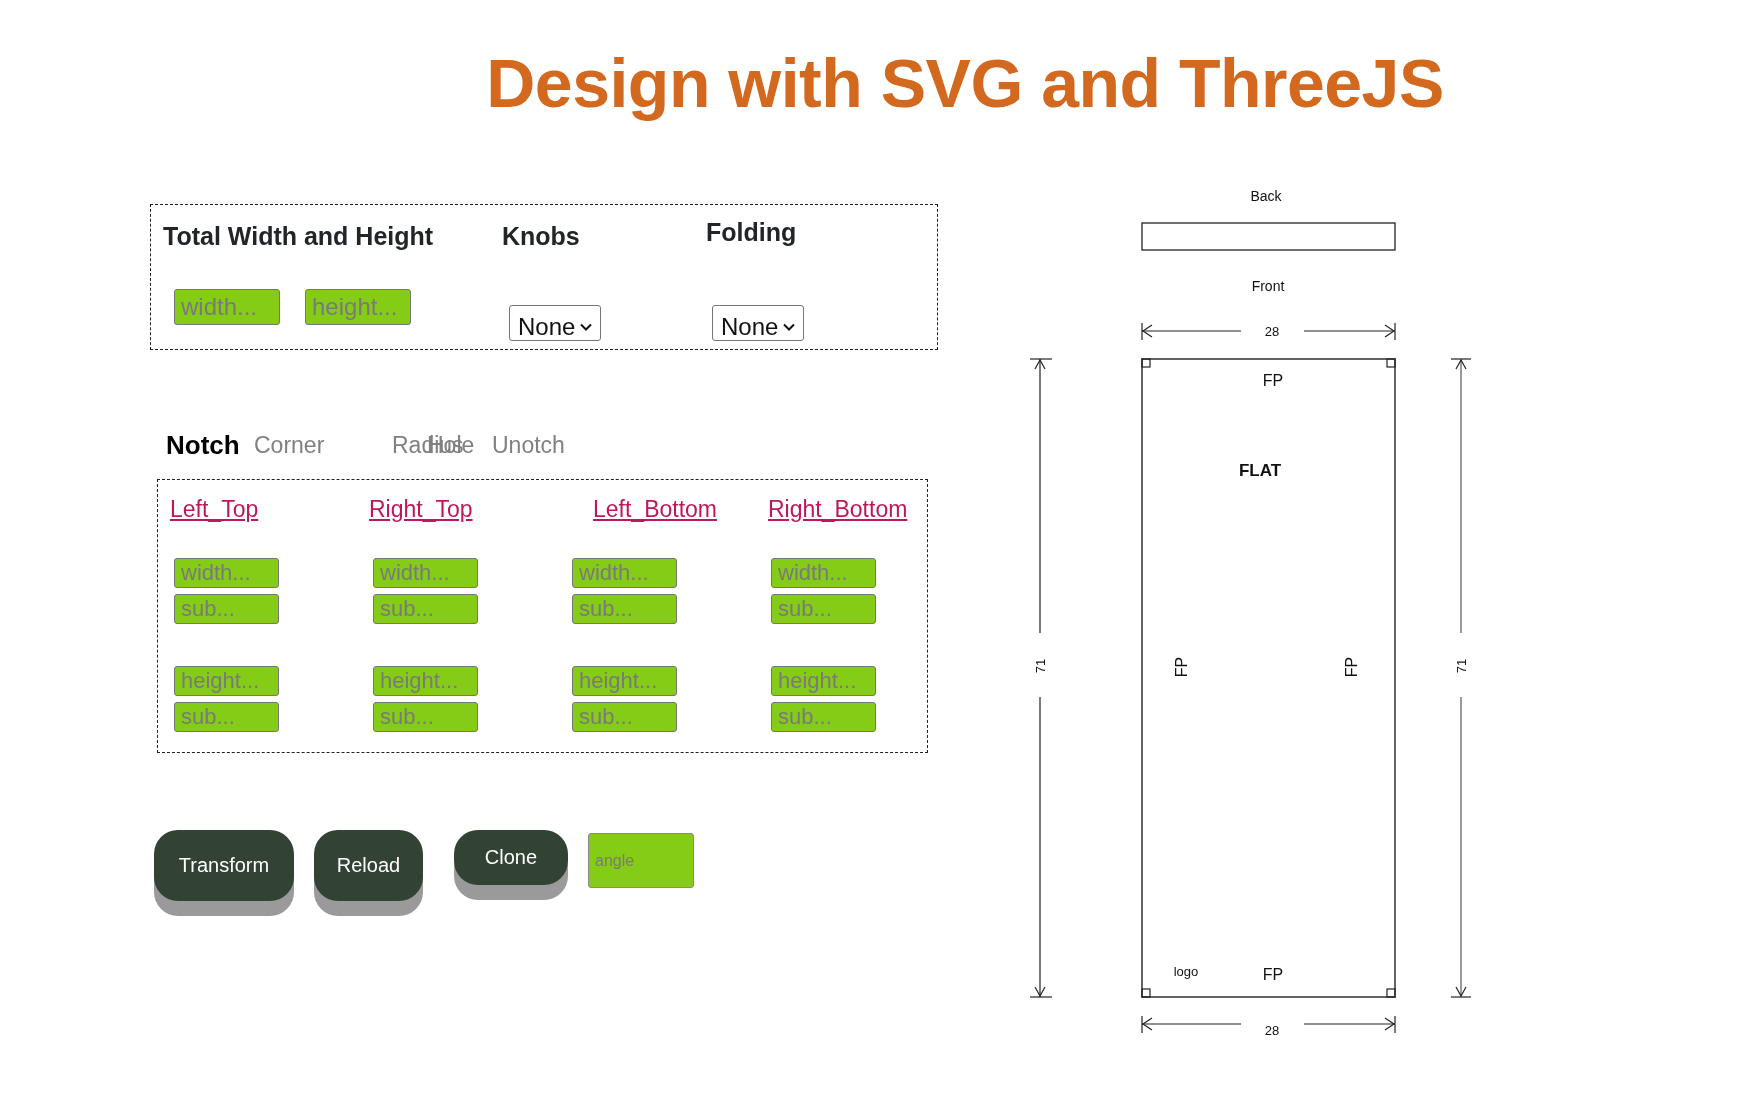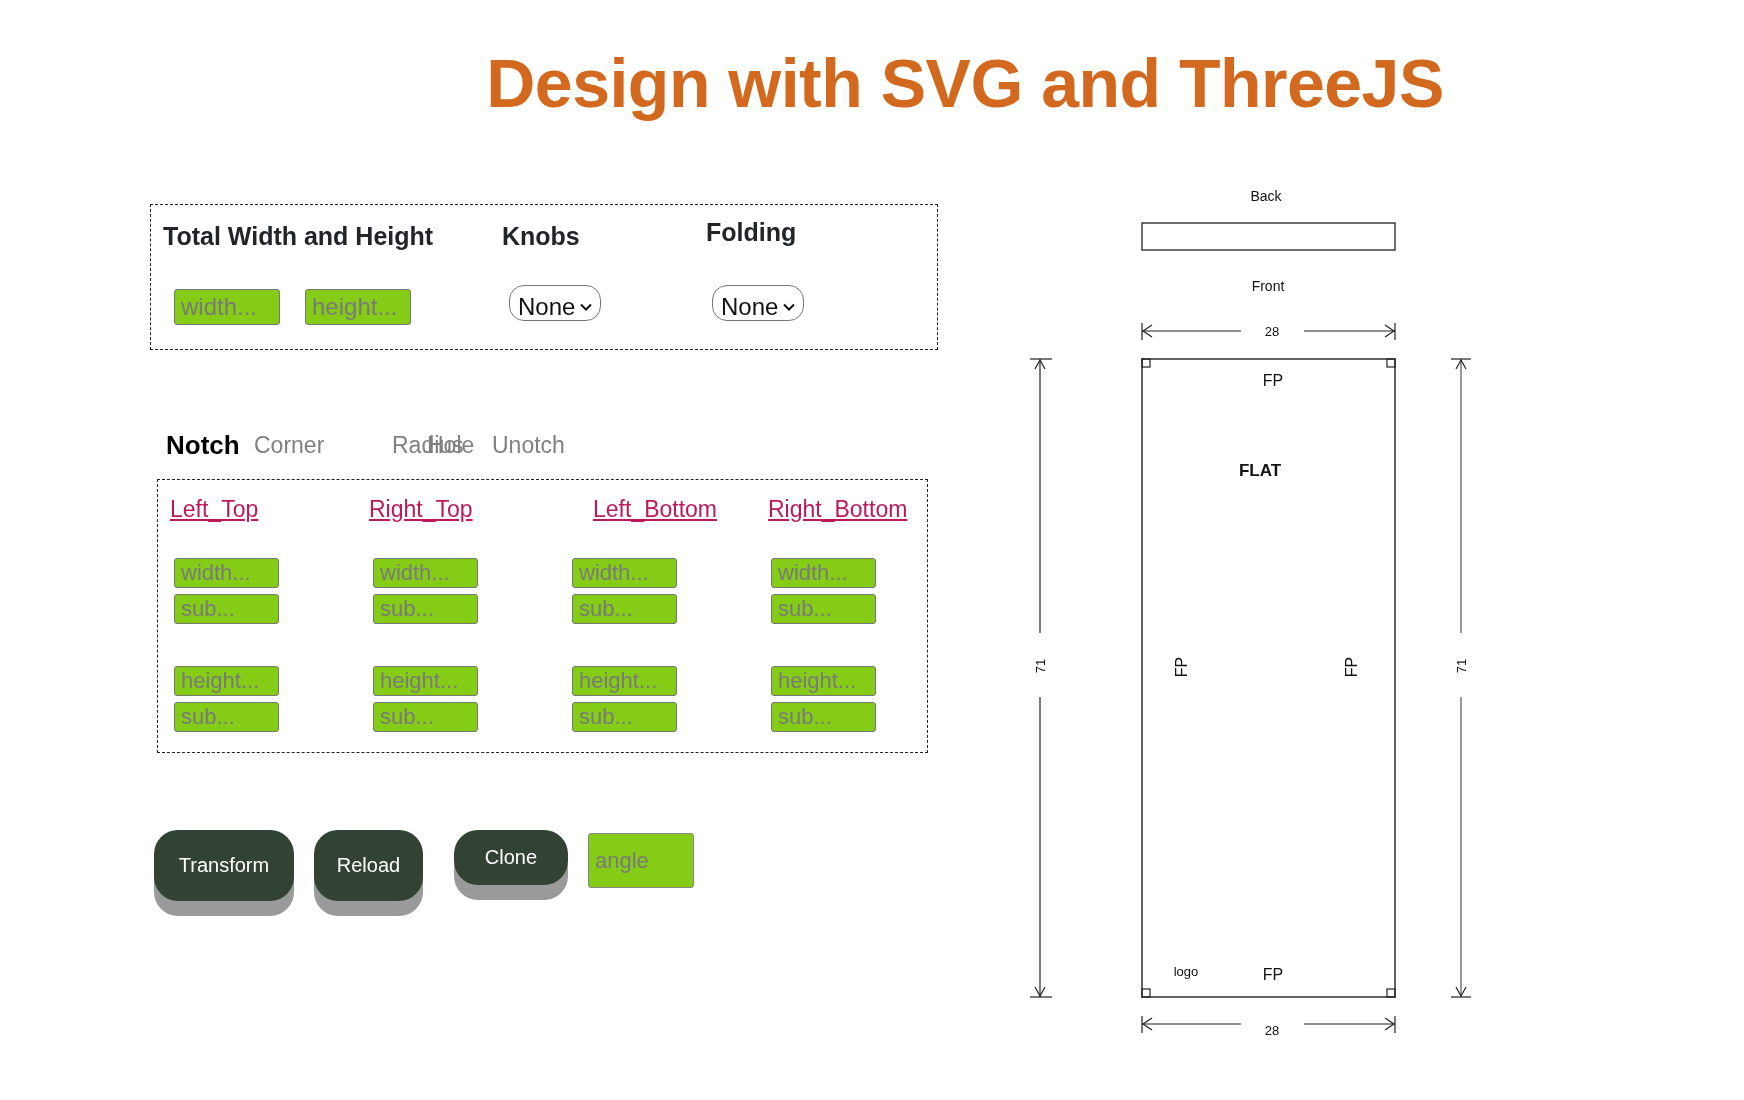--- a/index.html
+++ b/index.html
@@ -5,21 +5,21 @@
   html, body { margin: 0; padding: 0; background: #ffffff; }
   body { width: 1744px; height: 1100px; position: relative; overflow: hidden; font-family: "Liberation Sans", "DejaVu Sans", sans-serif; color: #212529; }
   .abs { position: absolute; }
   .title { left: 0; width: 1930px; top: 44px; text-align: center; font-size: 68px; font-weight: bold; color: #D2691E; letter-spacing: -0.5px; white-space: nowrap; }
   .dashbox { border: 1.5px dashed #222; box-sizing: border-box; }
   .h-label { font-size: 25px; font-weight: bold; color: #212529; white-space: nowrap; }
   .inp { box-sizing: border-box; border: 1.5px solid #767676; border-radius: 3px; background: #84cc16; font-family: "Liberation Sans", "DejaVu Sans", sans-serif; color: #222; padding: 8px 6px; outline: none; }
   .inp::placeholder { color: #7a7a7a; }
   .inp-lg { font-size: 24px; }
   .inp-md { font-size: 22px; }
-  .sel { box-sizing: border-box; border: 1.5px solid #767676; border-radius: 15px; background: #fff; font-size: 24px; color: #111; display: flex; align-items: center; padding: 8px 6px 0 8px; cursor: pointer; }
+  .sel { box-sizing: border-box; border: 1.5px solid #767676; border-radius: 3px; background: #fff; font-size: 24px; color: #111; display: flex; align-items: center; padding: 8px 6px 0 8px; cursor: pointer; margin-top: 20px; }
   .sel .chev { margin-left: 4px; width: 14px; height: 14px; }
   .tab { font-size: 23px; color: #808080; white-space: nowrap; cursor: pointer; }
   .tab.active { color: #000; font-weight: bold; font-size: 26px; }
   .corner-label { font-size: 23px; color: #be185d; white-space: nowrap; text-decoration: underline; }
   .btn { box-sizing: border-box; background: #324233; color: #fff; border: none; border-radius: 24px; font-size: 20px; font-family: "Liberation Sans", "DejaVu Sans", sans-serif; box-shadow: 0 15px 0 #9a9a9a; cursor: pointer; display:flex; align-items:center; justify-content:center; }
   svg text { font-family: "Liberation Sans", "DejaVu Sans", sans-serif; }
 </style>
 </head>
 <body>
 
@@ -73,21 +73,21 @@
 <input class="abs inp inp-md" style="left: 572px; top: 702px; width: 105px; height: 30px;" placeholder="sub...">
 
 <input class="abs inp inp-md" style="left: 771px; top: 558px; width: 105px; height: 30px;" placeholder="width...">
 <input class="abs inp inp-md" style="left: 771px; top: 594px; width: 105px; height: 30px;" placeholder="sub...">
 <input class="abs inp inp-md" style="left: 771px; top: 666px; width: 105px; height: 30px;" placeholder="height...">
 <input class="abs inp inp-md" style="left: 771px; top: 702px; width: 105px; height: 30px;" placeholder="sub...">
 
 <button class="abs btn" style="left:154px; top:830px; width:140px; height:71px;">Transform</button>
 <button class="abs btn" style="left:314px; top:830px; width:109px; height:71px;">Reload</button>
 <button class="abs btn" style="left:454px; top:830px; width:114px; height:55px;">Clone</button>
-<input class="abs inp" style="left: 588px; top: 833px; width: 106px; height: 55px; font-size: 22px; border-width: 1px; border-color: rgb(136, 136, 136);" placeholder="angle">
+<input class="abs inp" style="left: 588px; top: 833px; width: 106px; height: 55px; font-size: 16px; border-width: 1px; border-color: rgb(136, 136, 136);" placeholder="angle">
 
 <svg class="abs" style="left:0; top:0;" width="1744" height="1100" viewBox="0 0 1744 1100">
 
   <text x="1266" y="201" font-size="14" text-anchor="middle" fill="#111">Back</text>
   <rect x="1142" y="223" width="253" height="27" fill="none" stroke="#222" stroke-width="1.3"></rect>
 
   <text x="1268" y="291" font-size="14" text-anchor="middle" fill="#111">Front</text>
 
   <g stroke="#222" stroke-width="1.2" fill="none">
     <line x1="1142" y1="323" x2="1142" y2="340"></line>

